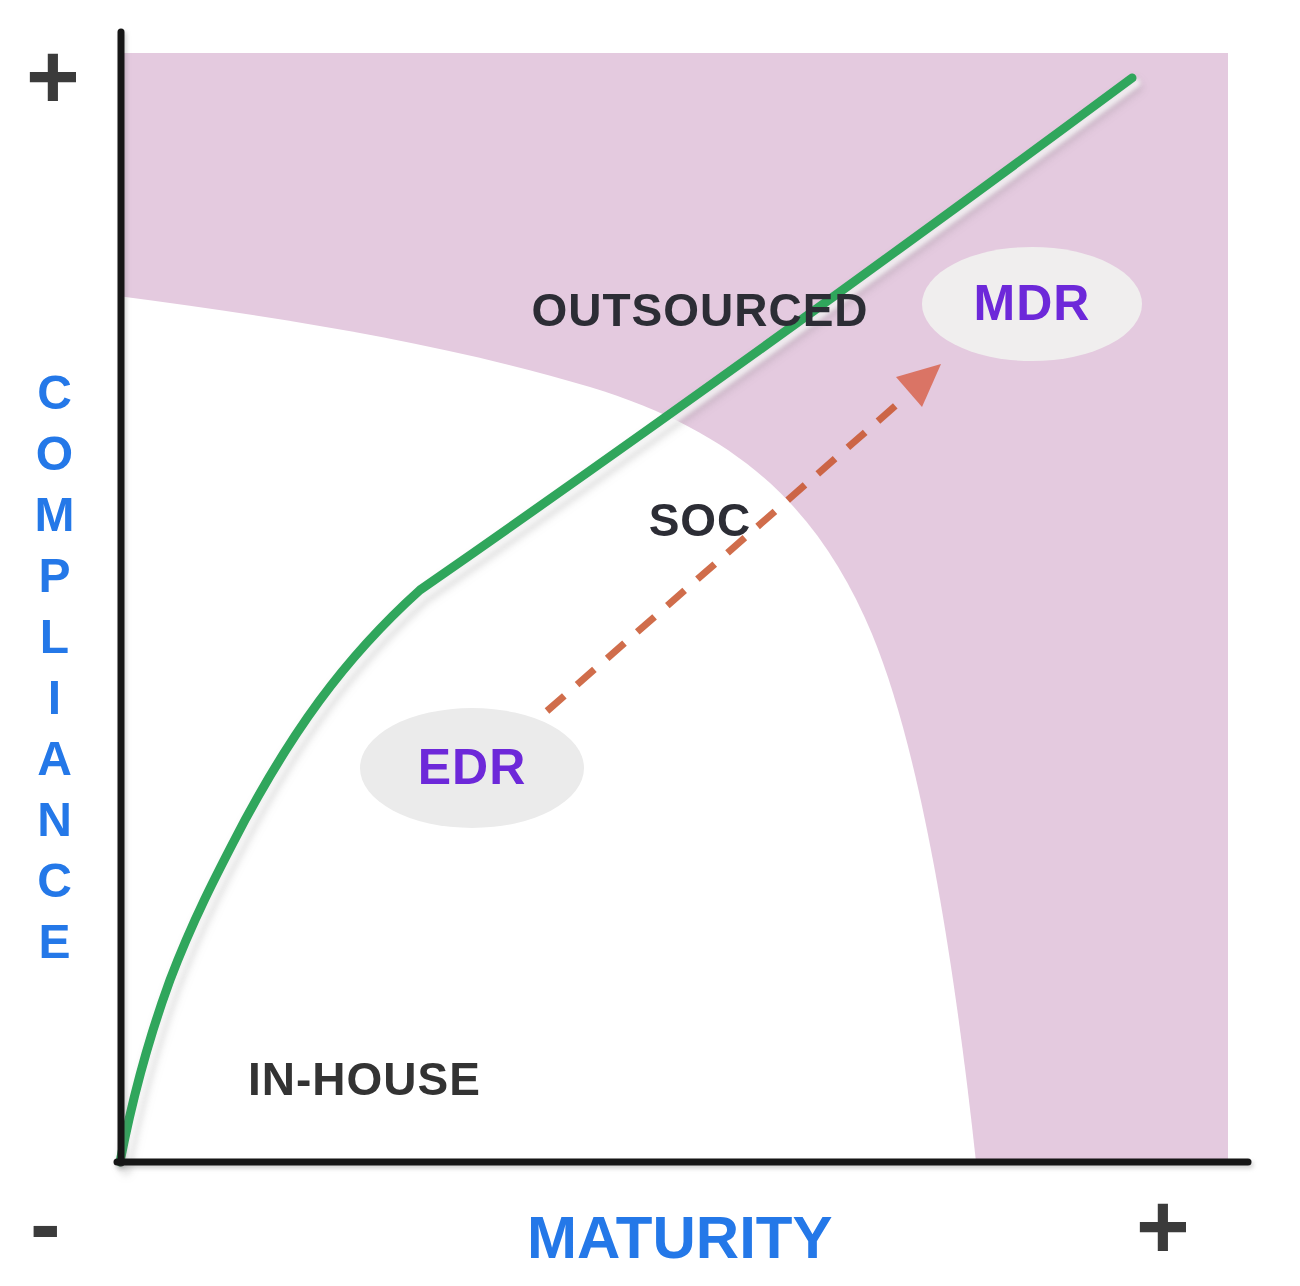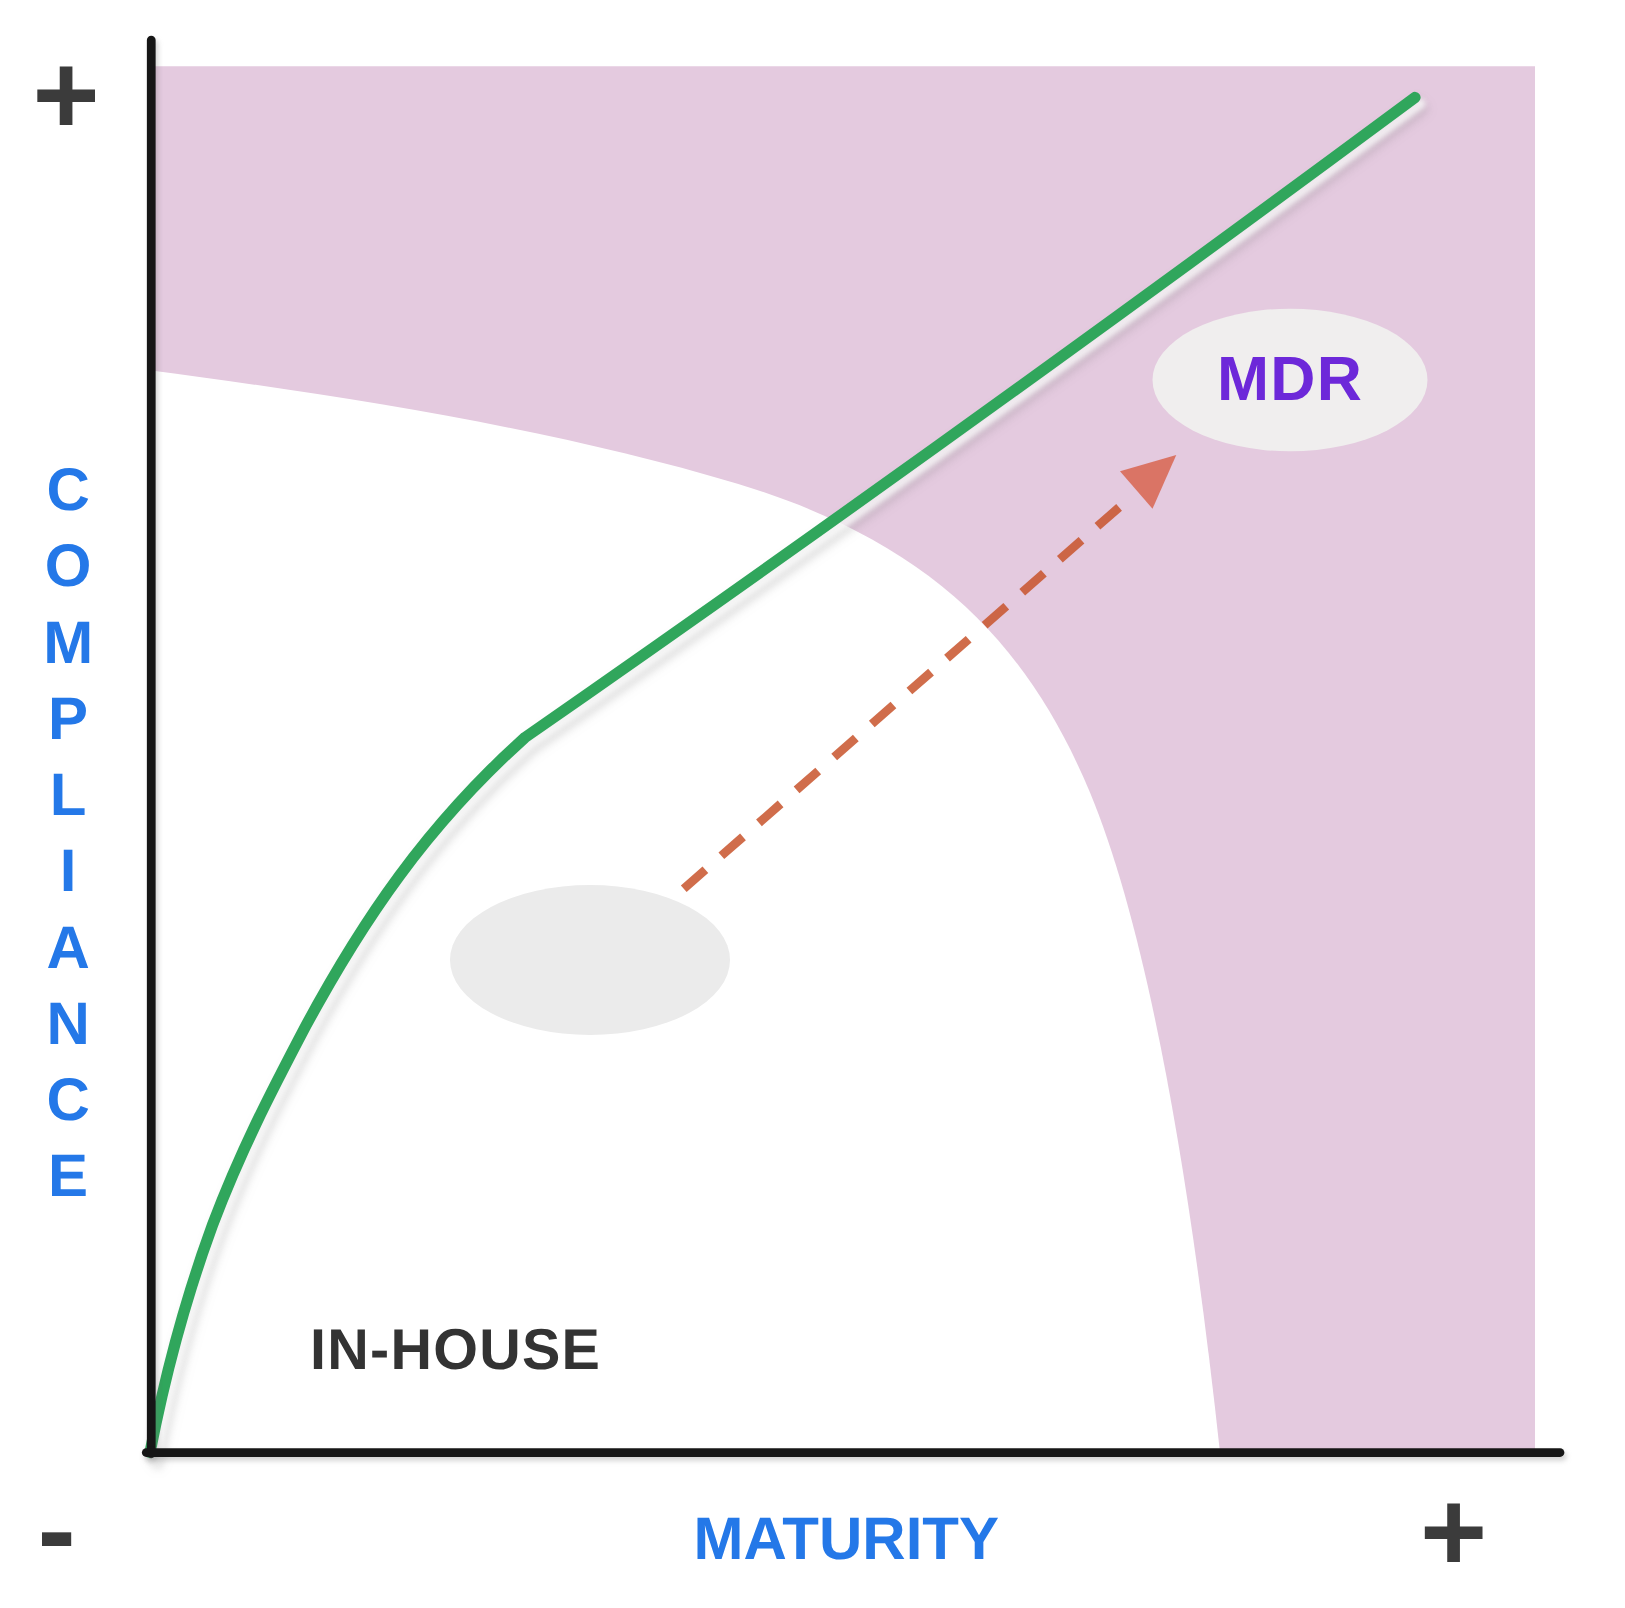--- a/index.html
+++ b/index.html
@@ -11,21 +11,21 @@
   .txt{position:absolute;white-space:pre;}
   .plusminus{
     font-size:92px;font-weight:700;color:#3b3b3b;line-height:1;
   }
   .axis-label{color:#2478e8;font-weight:700;}
   .compliance{
     left:30px;top:366px;height:566px;font-size:48px;letter-spacing:8px;
     writing-mode:vertical-rl;text-orientation:upright;line-height:48px;
   }
   .maturity{
-    left:527px;top:1208px;width:300px;text-align:center;font-size:48px;line-height:1;
+    left:527px;top:1208px;width:300px;text-align:center;font-size:60px;line-height:1;
   }
   .region-label{color:#2c2d35;font-weight:600;font-size:46px;letter-spacing:1px;}
   .outsourced{left:400px;top:135px;width:600px;text-align:center;line-height:70px;}
   .managed{left:248px;top:912px;width:500px;text-align:left;line-height:67px;color:#333333;}
   .badge-label{
     position:absolute;width:200px;text-align:center;font-size:50px;font-weight:700;
     color:#6d28d9;line-height:1;letter-spacing:1px;
   }
   .edr-label{left:372px;top:742px;}
   .mdr-label{left:932px;top:278px;}
@@ -63,19 +63,24 @@
     <line class="axis-line" x1="117" y1="1162" x2="1248" y2="1162" stroke-width="7" stroke-linecap="round" stroke="#161616"></line>
   </svg>
 
   <div class="txt plusminus" style="left:26px;top:30px;">+</div>
   <div class="txt plusminus" style="left:30px;top:1178px;">-</div>
   <div class="txt plusminus" style="left:1136px;top:1180px;">+</div>
 
   <div class="txt axis-label compliance">COMPLIANCE</div>
   <div class="txt axis-label maturity">MATURITY</div>
 
+  <div class="txt region-label outsourced">
+    <div>OUTSOURCED</div>
+    <div>SOC</div>
+  </div>
   <div class="txt region-label managed">
     <div>IN-HOUSE</div>
   </div>
 
+  <div class="badge-label edr-label">EDR</div>
   <div class="badge-label mdr-label">MDR</div>
 
 </div>
 
 </body></html>

